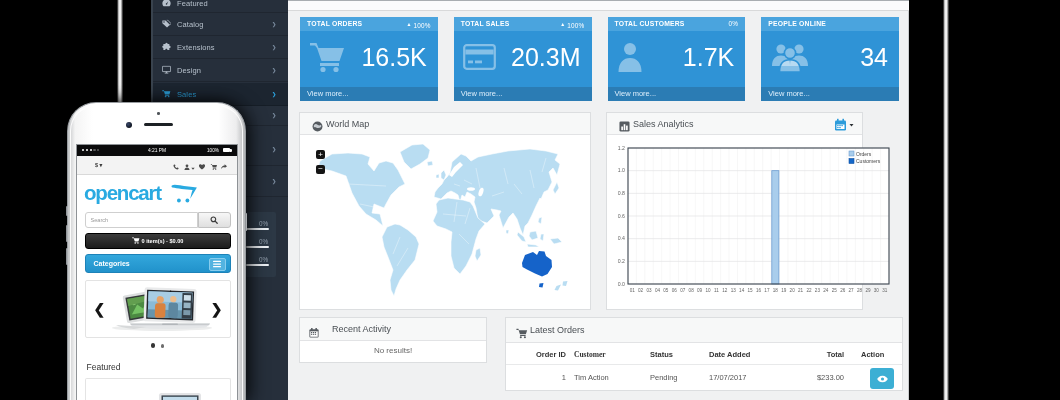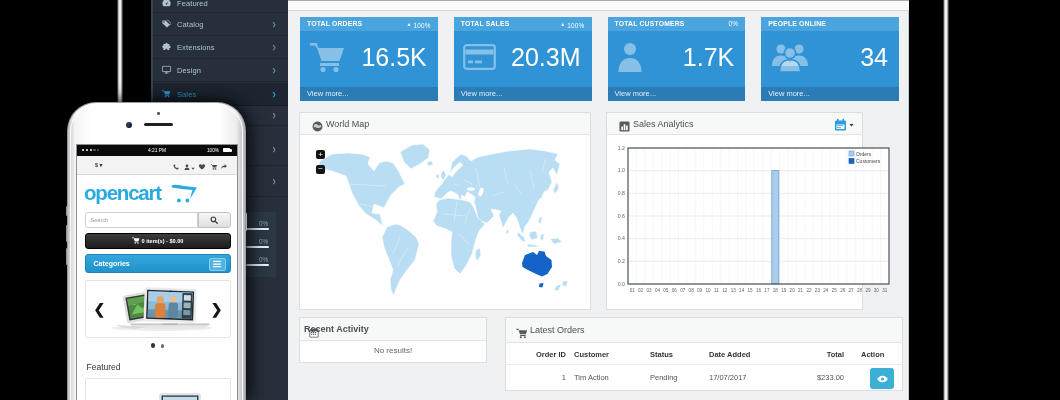--- a/index.html
+++ b/index.html
@@ -447,39 +447,39 @@
                 <g fill="#565b60">
                   <rect x="2.4" y="4.8" width="1.5" height="1.3"></rect>
                   <rect x="4.7" y="4.8" width="1.5" height="1.3"></rect>
                   <rect x="7" y="4.8" width="1.5" height="1.3"></rect>
                   <rect x="2.4" y="6.9" width="1.5" height="1.3"></rect>
                   <rect x="4.7" y="6.9" width="1.5" height="1.3"></rect>
                   <rect x="7" y="6.9" width="1.5" height="1.3"></rect>
                 </g>
               </svg>
           </span>
-          <span class="p-title" style="left:4px; top:6px;font-weight:bold;">Recent Activity</span>
+          <span class="p-title" style="left:32px; top:6px;">Recent Activity</span>
         </div>
         <div style="position:absolute; left:0; top:23px; width:100%; height:21px; text-align:center; font-size:8px; color:#666; line-height:20px;">No results!</div>
       </div>
 
       <div class="panel" style="left:217.5px; top:317px; width:398px; height:74px;">
         <div class="p-head" style="height:25px;">
           <span class="p-hico" style="left:10px; top:7px;">
             <svg width="12" height="11" viewBox="0 0 14 12">
                 <path d="M0.5 0.5 H2.8 L3.4 2.2 H13 L11.5 7 H4.6 L3 2 H0.5 Z M4.8 7.8 H11.2 V9 H4.8 Z" fill="#565b60"></path>
                 <circle cx="5.6" cy="10.4" r="1.2" fill="#565b60"></circle>
                 <circle cx="10.4" cy="10.4" r="1.2" fill="#565b60"></circle>
               </svg>
           </span>
           <span class="p-title" style="left:24px; top:7px;">Latest Orders</span>
         </div>
         <div id="lo-table" style="position:absolute; left:0; top:25px; width:396px; height:47px;">
             <span class="lo-colhead" style="top:7px;right:336px;">Order ID</span>
-            <span class="lo-colhead" style="top:7px;left:68px;">Customer</span>
+            <span class="lo-colhead" style="top:7px;left:68px;font-family:Liberation Serif, serif;">Customer</span>
             <span class="lo-colhead" style="top:7px;left:144px;">Status</span>
             <span class="lo-colhead" style="top:7px;left:203px;">Date Added</span>
             <span class="lo-colhead" style="top:7px;right:58px;">Total</span>
             <span class="lo-colhead" style="top:7px;left:355px;">Action</span>
             <div class="lo-line" style="top:21px;"></div>
             <span class="lo-cell" style="top:30px; right:336px;">1</span>
             <span class="lo-cell" style="top:30px; left:68px;">Tim Action</span>
             <span class="lo-cell" style="top:30px; left:144px;">Pending</span>
             <span class="lo-cell" style="top:30px; left:203px;">17/07/2017</span>
             <span class="lo-cell" style="top:30px; right:58px;">$233.00</span>

